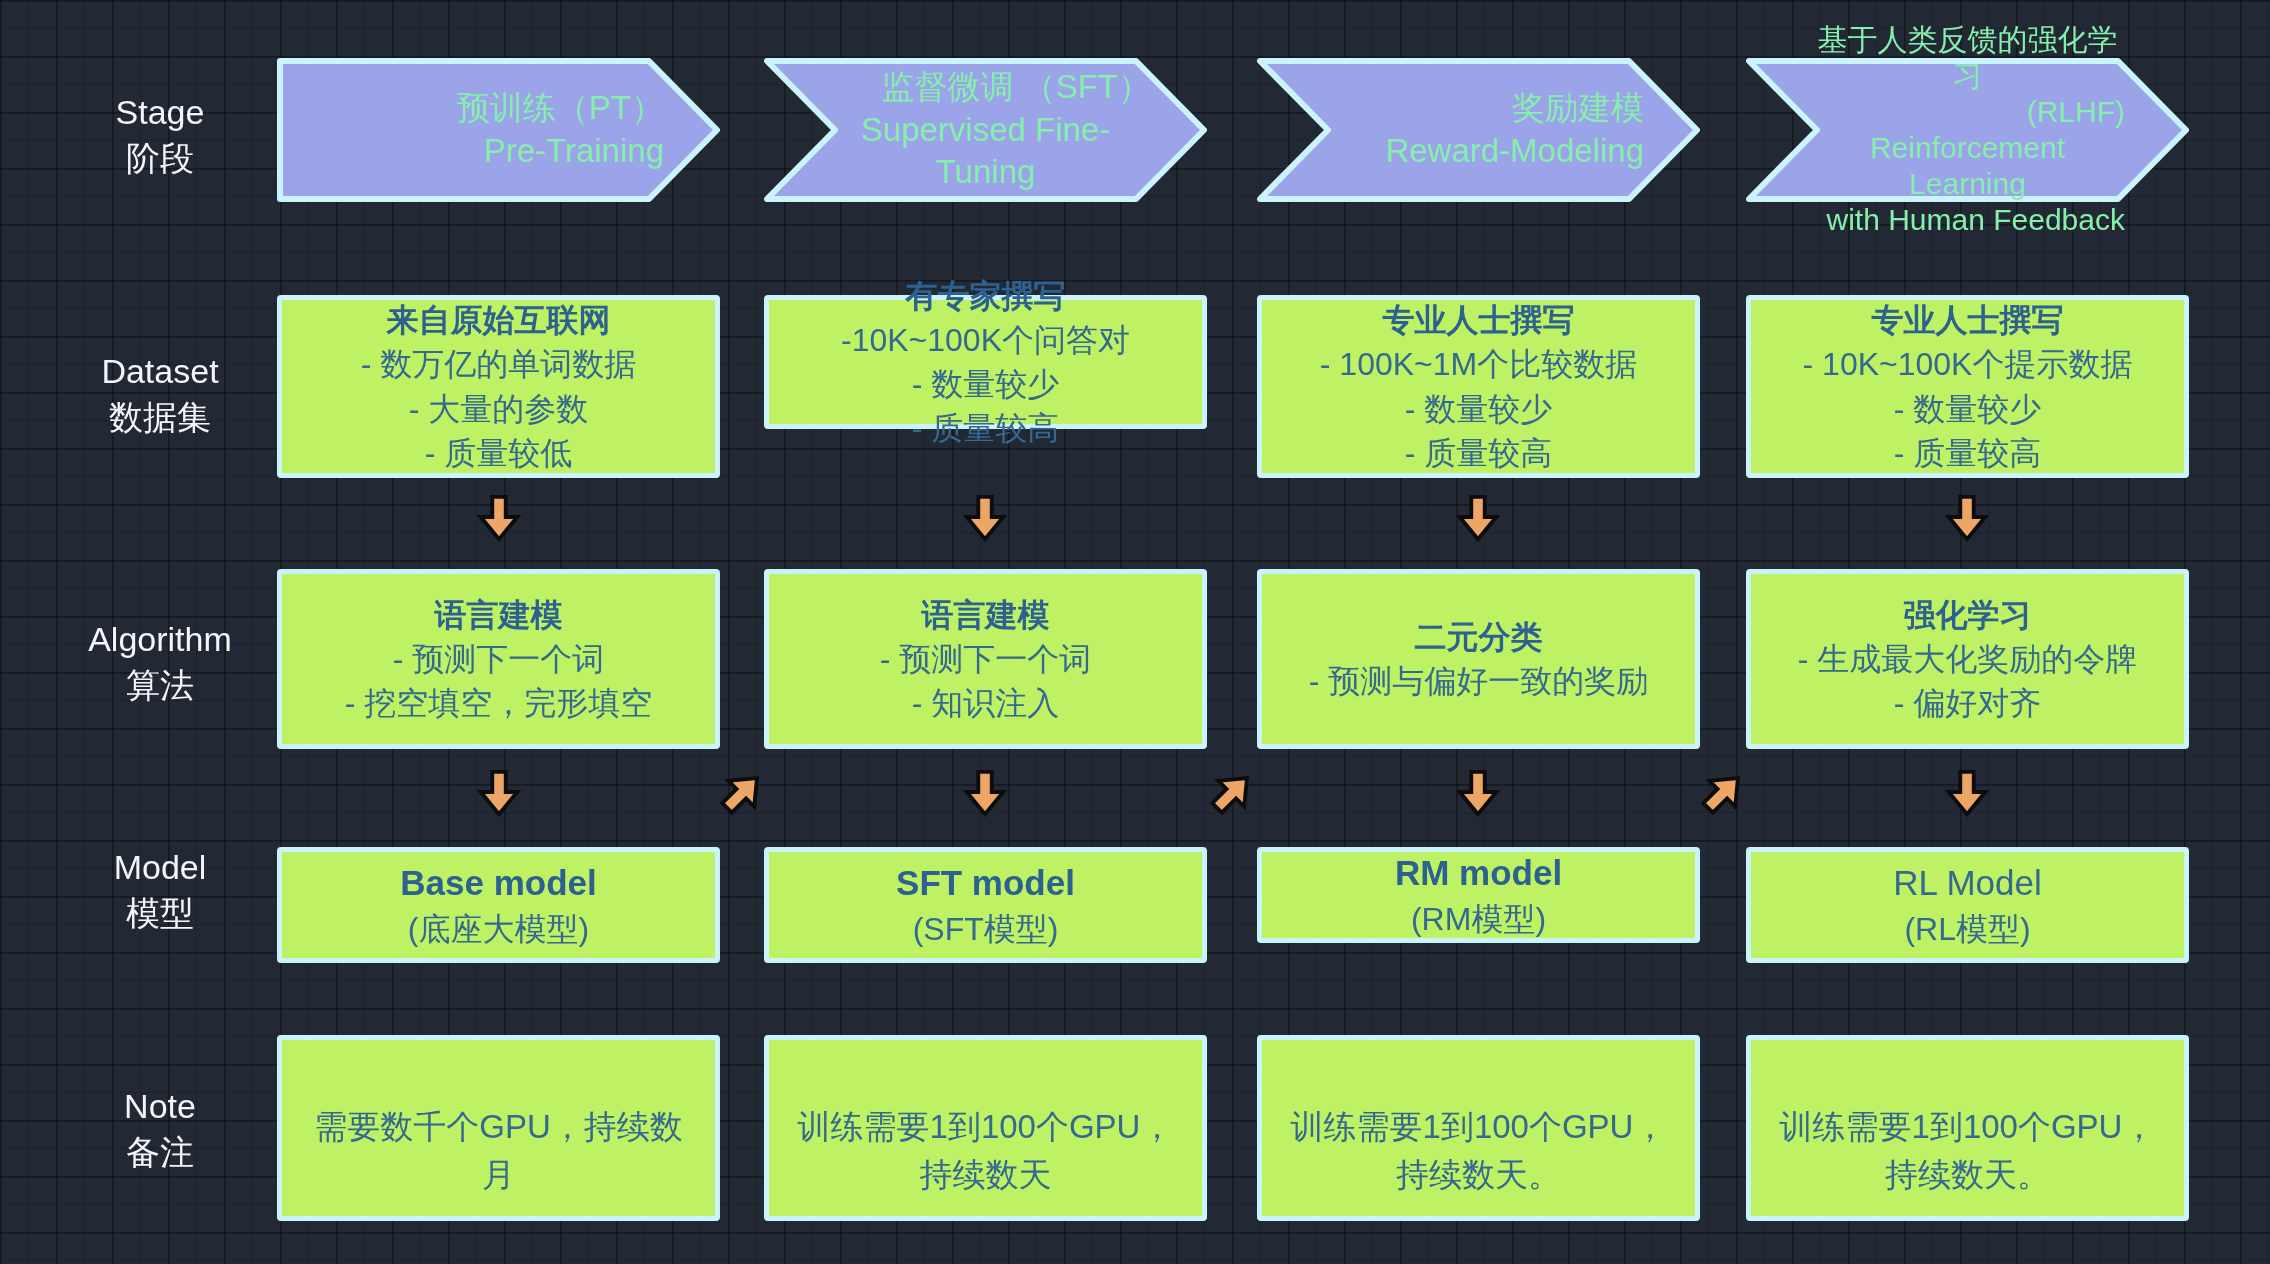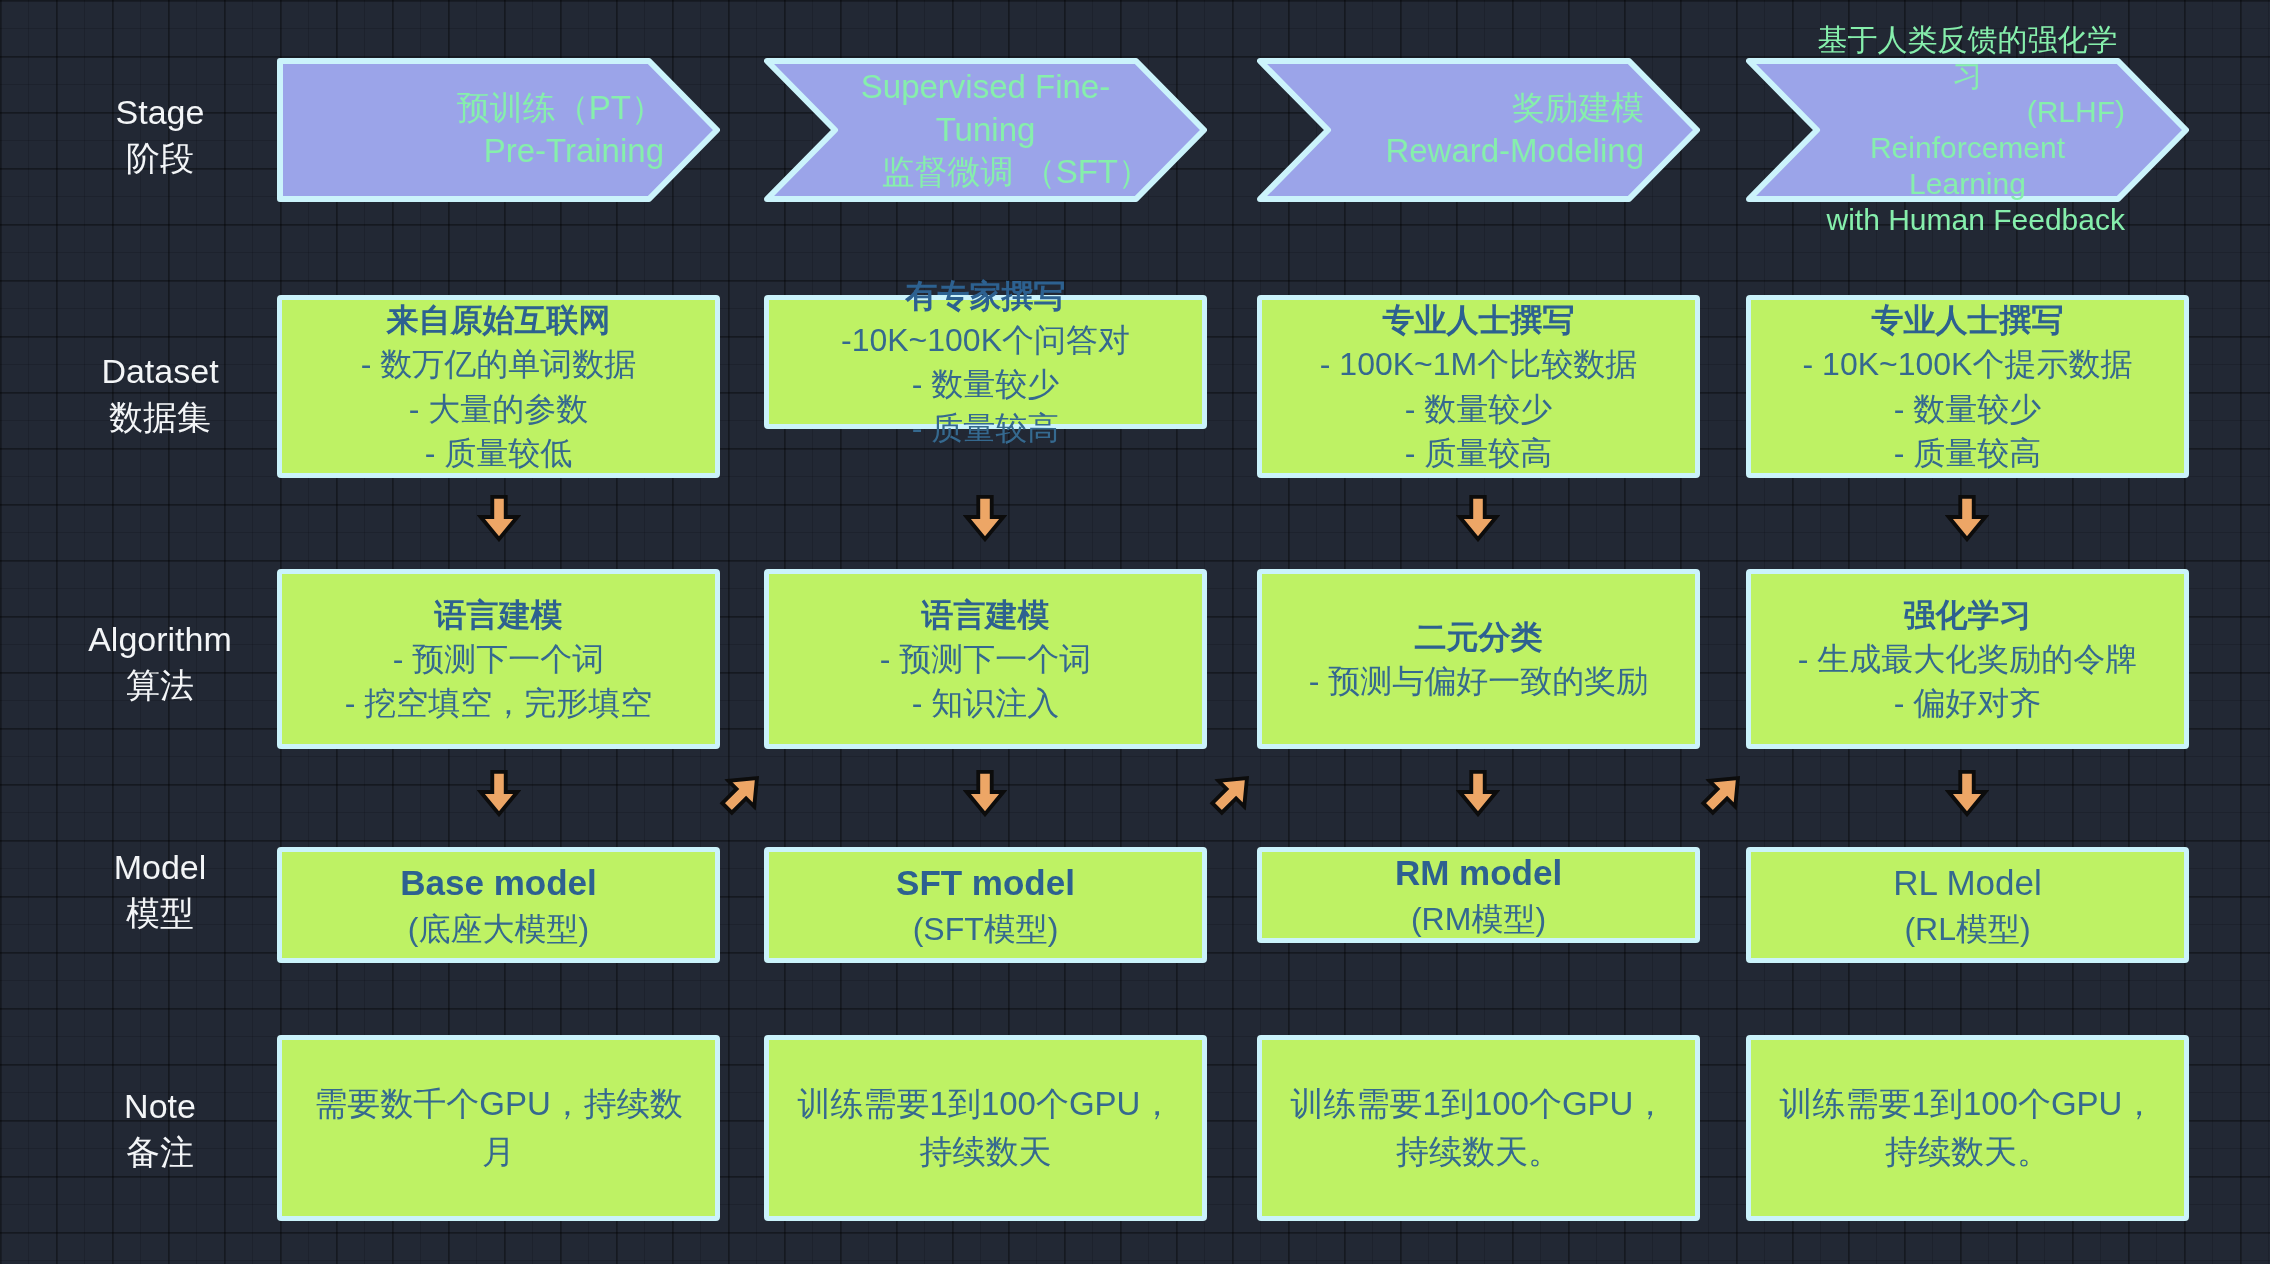--- a/index.html
+++ b/index.html
@@ -30,21 +30,21 @@
     border-radius:4px;
     color:#35698f;
     display:flex;flex-direction:column;align-items:center;justify-content:center;
     text-align:center;font-size:32px;line-height:1.38;
     padding:0 24px;
   }
   .box .title{font-weight:bold;color:#2d6190;}
   .model-name{font-size:35px;font-weight:bold;color:#2d6190;}
   .model-name.regular{font-weight:normal;color:#35698f;}
   .model-alias{font-size:32px;}
-  .note-box{font-size:33px;line-height:1.45;padding:0 28px;}
+  .note-box{font-size:33px;line-height:1.45;padding:17px 28px;justify-content:flex-end;}
 
   
   .stage{width:443px;height:144px;}
   .stage svg.shape{position:absolute;left:0;top:0;width:443px;height:144px;}
   .stage .stage-text{
     position:absolute;left:0;top:0;right:0;bottom:0;
     display:flex;flex-direction:column;align-items:flex-end;justify-content:center;
     color:#86efac;font-size:33px;line-height:1.3;text-align:center;padding:0 56px;
   }
   .stage .stage-text.small{font-size:30px;line-height:1.2;padding:0 64px;}
@@ -85,22 +85,22 @@
   <div class="stage-text">
     <span>预训练（PT）</span>
     <span>Pre-Training</span>
   </div>
 </div>
 <div class="abs stage" style="left:764px;top:58px">
   <svg class="shape" viewBox="0 0 443 144">
     <polygon points="3,3 372,3 440,72 372,141 3,141 71,72" fill="#9ba4e9" stroke="#cbf3fb" stroke-width="6" stroke-linejoin="round"></polygon>
   </svg>
   <div class="stage-text">
+    <span>监督微调 （SFT）</span>
     <span>Supervised Fine-Tuning</span>
-    <span>监督微调 （SFT）</span>
   </div>
 </div>
 <div class="abs stage" style="left:1257px;top:58px">
   <svg class="shape" viewBox="0 0 443 144">
     <polygon points="3,3 372,3 440,72 372,141 3,141 71,72" fill="#9ba4e9" stroke="#cbf3fb" stroke-width="6" stroke-linejoin="round"></polygon>
   </svg>
   <div class="stage-text">
     <span>奖励建模</span>
     <span>Reward-Modeling</span>
   </div>

